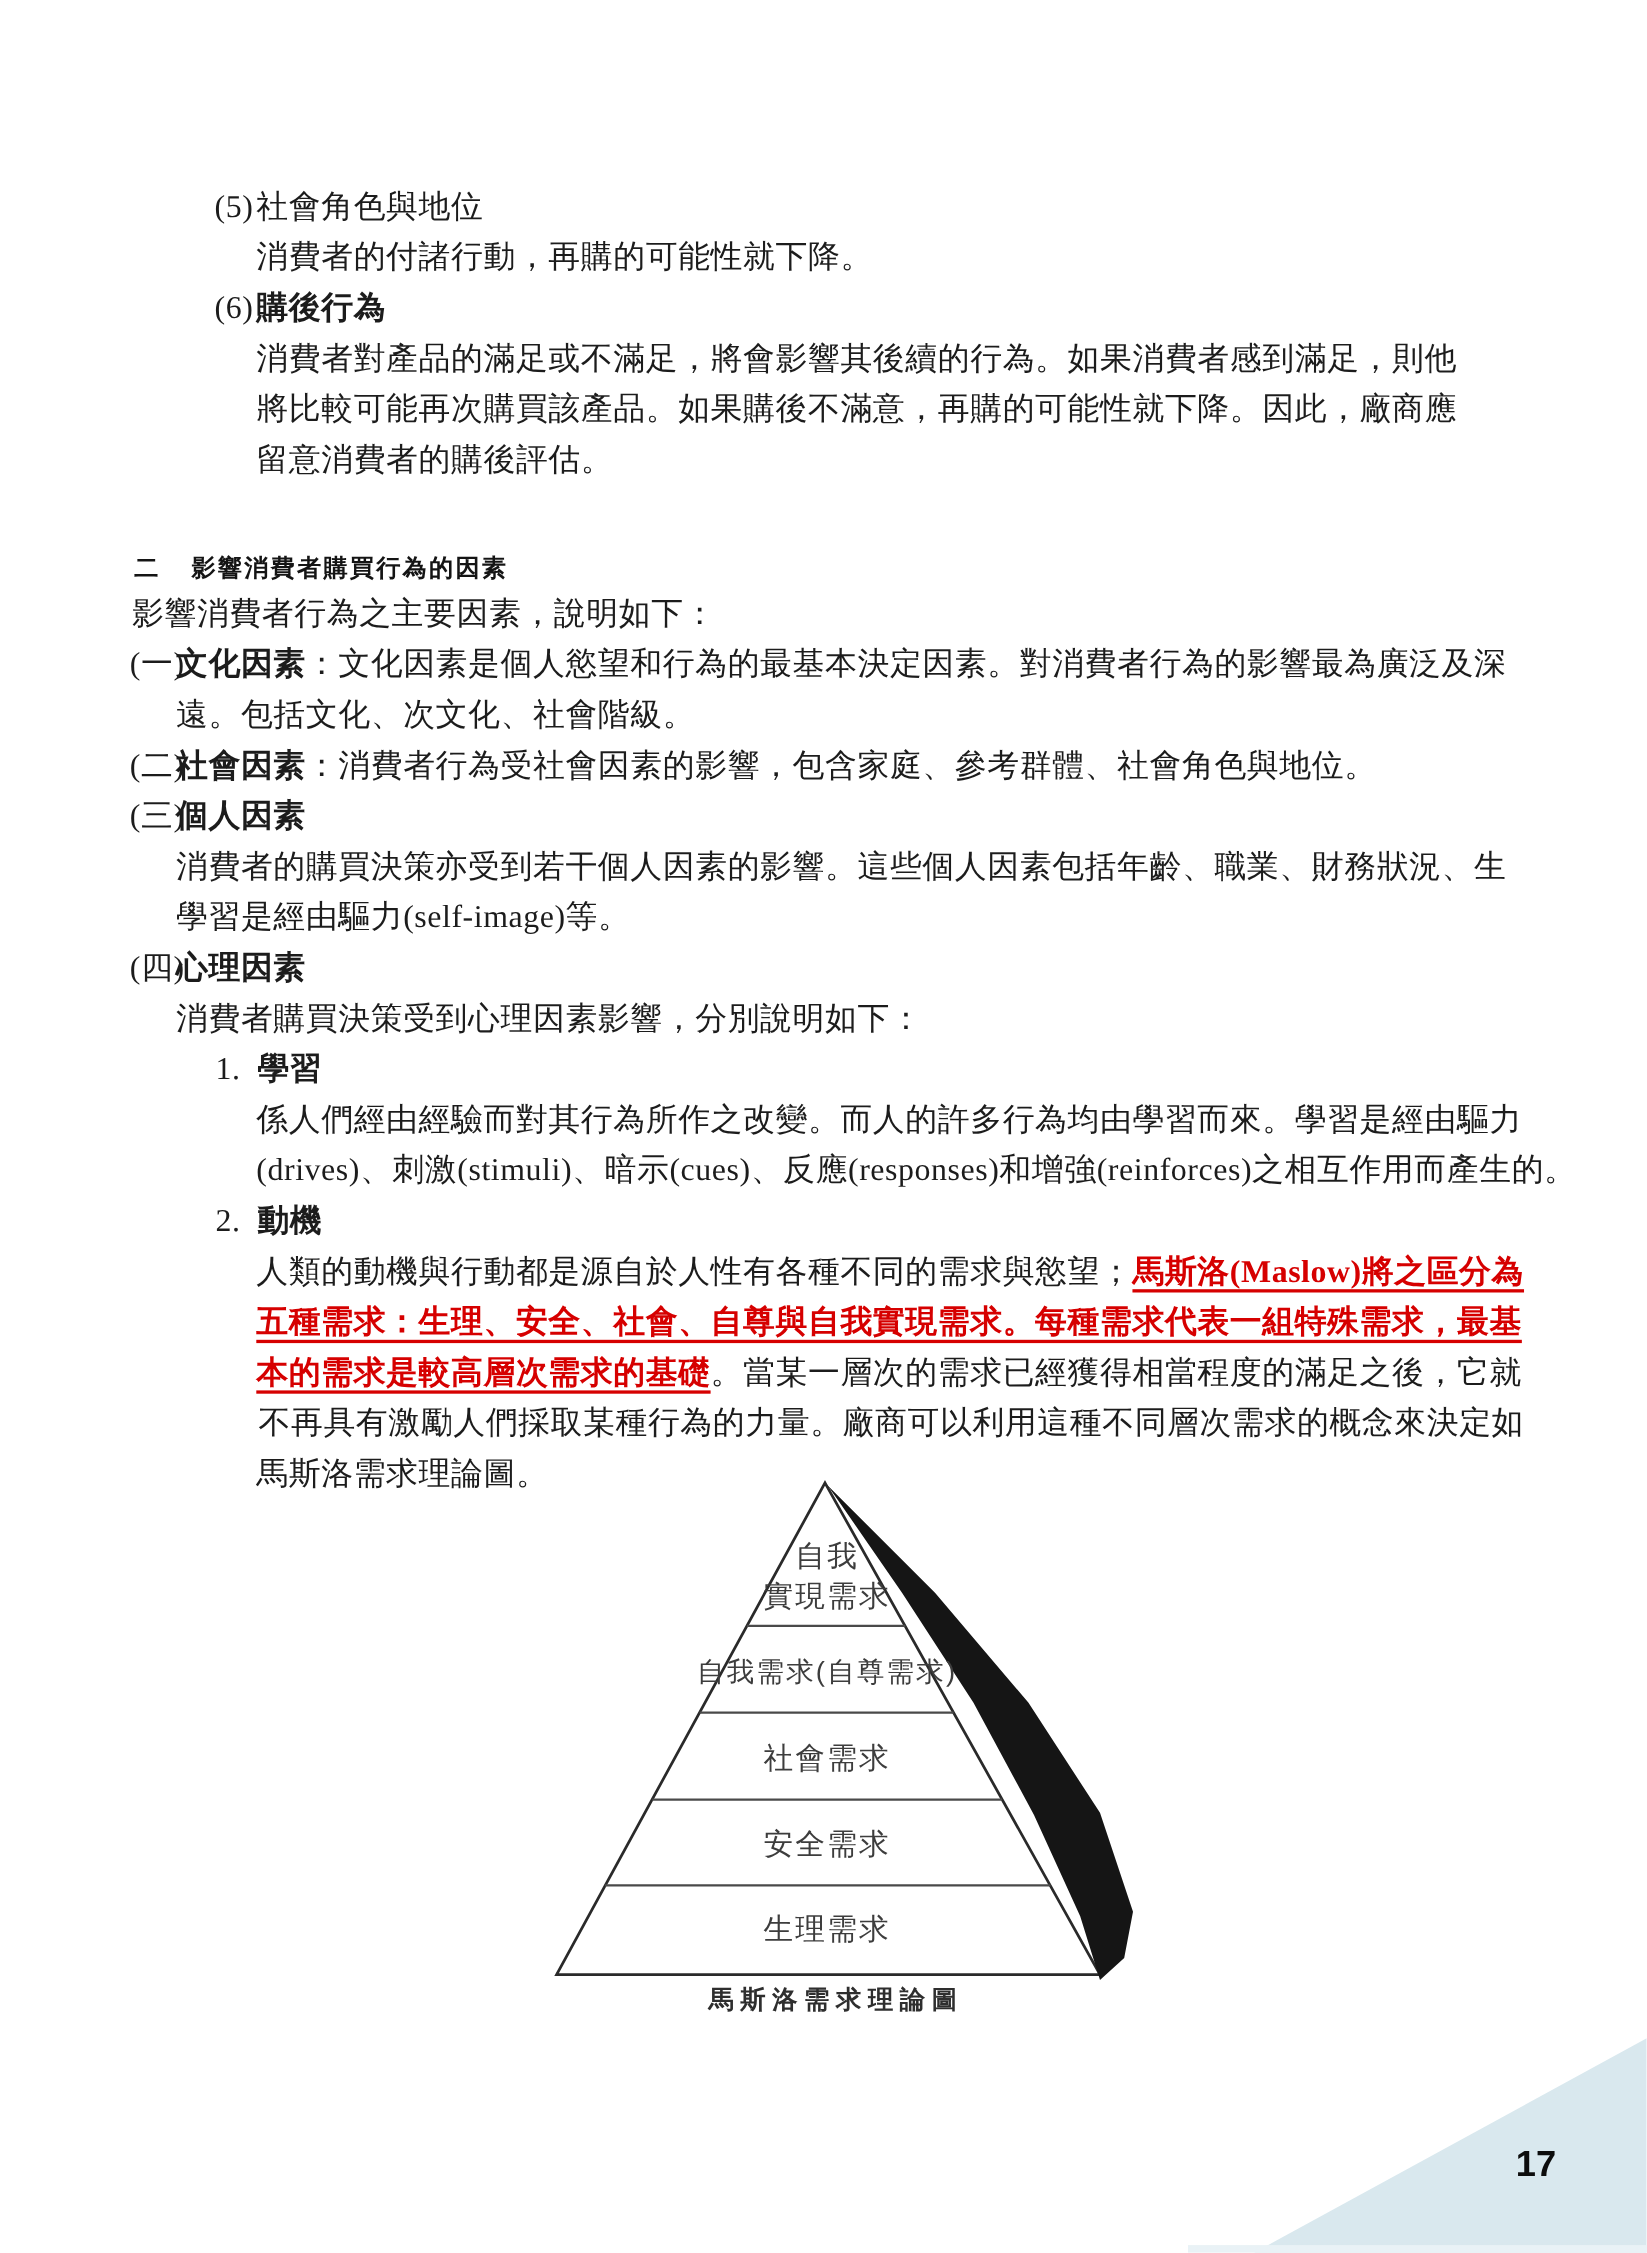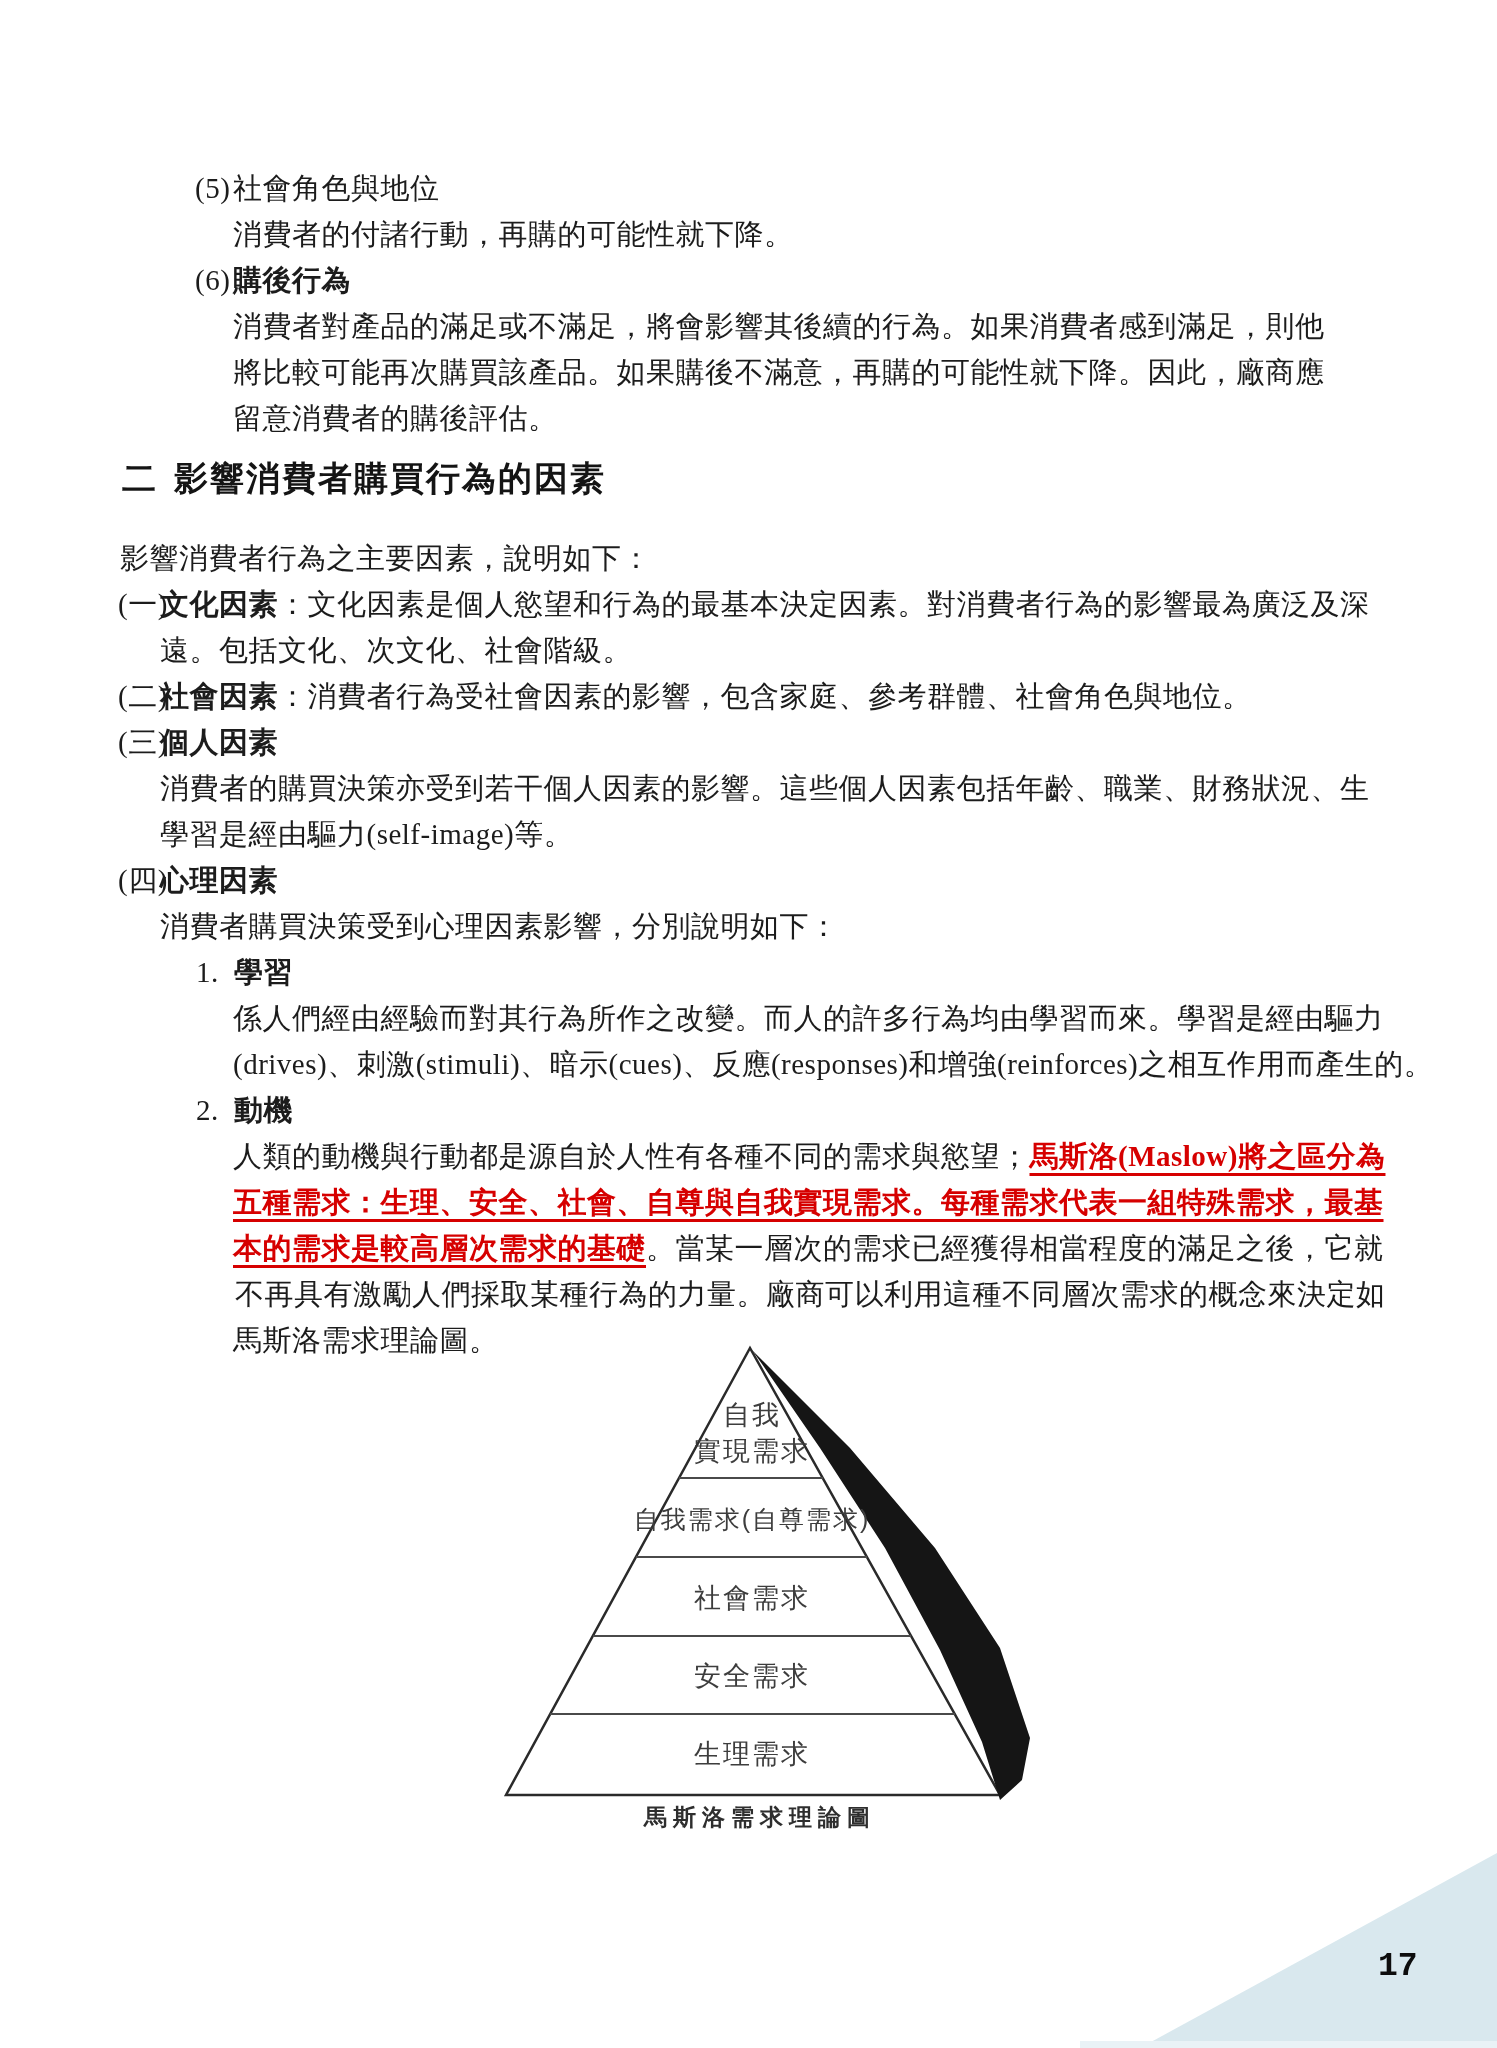--- a/index.html
+++ b/index.html
@@ -17,35 +17,35 @@
   .wbr  { width:42px; }       
   .b { font-weight:bold;margin-top:44px; }
   .red {
     color:#d60000; font-weight:bold;
     text-decoration:underline; text-decoration-color:#d60000;
     text-decoration-thickness:2.5px; text-underline-offset:7px;
   }
   .heading {
     position:absolute; white-space:nowrap;
     font-family:"Liberation Sans","DejaVu Sans",sans-serif;
-    font-size:34px; font-weight:bold; color:#141414; letter-spacing:2px;
+    font-size:22px; font-weight:bold; color:#141414; letter-spacing:2px;margin-top:46px;
   }
   .h-num { display:inline-block; width:52px; }
   .pyr-label {
     font-family:"Liberation Sans","DejaVu Sans",sans-serif;
     fill:#3d3d3d; letter-spacing:2px;
   }
   .caption {
     position:absolute; left:440px; top:1802px; width:640px;
     text-align:center; font-family:"Liberation Sans","DejaVu Sans",sans-serif;
     font-size:23px; font-weight:600; letter-spacing:6px; color:#2e2e2e;
   }
   .pagenum {
     position:absolute; left:1378px; top:1948px;
-    font-family:Liberation Mono, monospace;
+    font-family:Liberation Sans, sans-serif;
     font-size:33px; font-weight:bold; color:#0d0d0d;
   }
   svg { position:absolute; }
 </style>
 </head>
 <body>
 
 <div>
 
   <div class="row" style="top:168px;left:195px">

